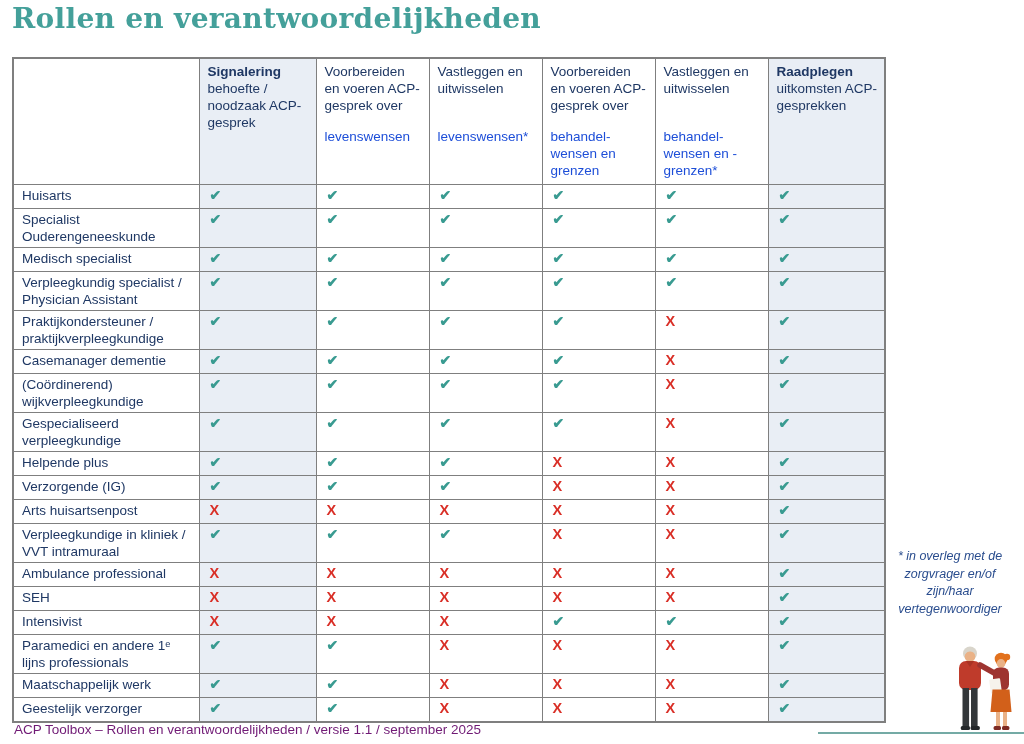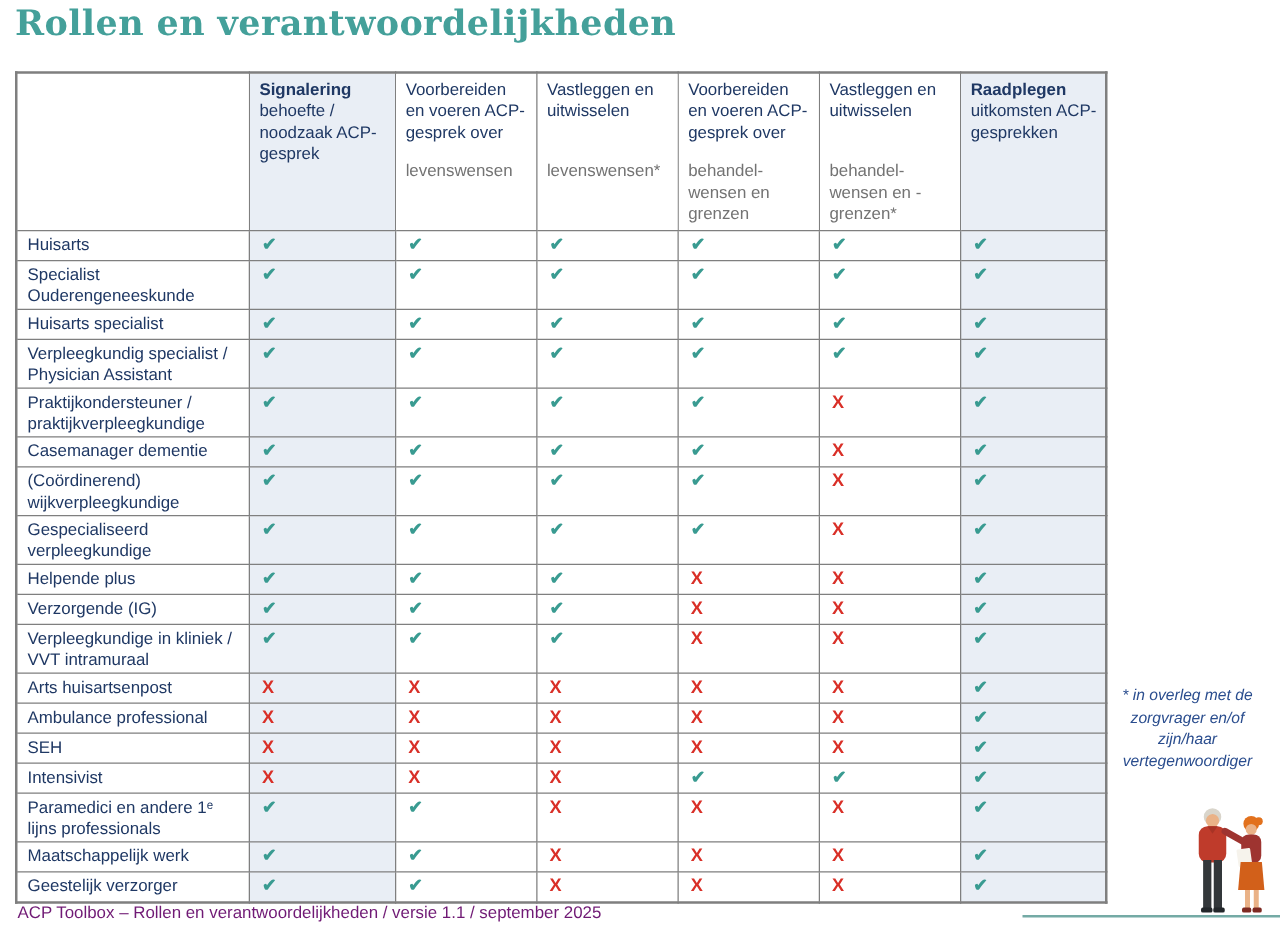--- a/index.html
+++ b/index.html
@@ -26,21 +26,21 @@
   thead th {
     height:117px; padding:4px 6px 4px 8px;
     font-size:13.5px; line-height:17px; font-weight:normal;
     position:relative; background:#ffffff;
   }
   thead th.corner { background:#ffffff; }
   thead th.hl, tbody td.hl { background:#e9eef5; }
   thead th b { font-weight:bold; }
   .accent {
     position:absolute; left:8px; right:4px; top:69px;
-    color:#737373; font-weight:normal;
+    color:#1d4ed8; font-weight:normal;
   }
   tbody td {
     padding:2px 6px 2px 8px; font-size:13.5px; line-height:17px;
     height:19px;
   }
   td.mark { font-size:14px; padding-left:10px; }
   td.mark .v { color:#399b91; font-weight:bold; }
   td.mark .x { color:#d92f27; font-weight:bold; font-size:14.5px; }
   .side-note {
     position:absolute; left:897px; top:548px; width:106px;
@@ -101,21 +101,21 @@
         <tr>
           <td>Specialist Ouderengeneeskunde</td>
           <td class="mark hl"><span class="v">✔</span></td>
           <td class="mark"><span class="v">✔</span></td>
           <td class="mark"><span class="v">✔</span></td>
           <td class="mark"><span class="v">✔</span></td>
           <td class="mark"><span class="v">✔</span></td>
           <td class="mark hl"><span class="v">✔</span></td>
         </tr>
         <tr>
-          <td>Huisarts specialist</td>
+          <td>Medisch specialist</td>
           <td class="mark hl"><span class="v">✔</span></td>
           <td class="mark"><span class="v">✔</span></td>
           <td class="mark"><span class="v">✔</span></td>
           <td class="mark"><span class="v">✔</span></td>
           <td class="mark"><span class="v">✔</span></td>
           <td class="mark hl"><span class="v">✔</span></td>
         </tr>
         <tr>
           <td>Verpleegkundig specialist / Physician Assistant</td>
           <td class="mark hl"><span class="v">✔</span></td>
@@ -173,33 +173,33 @@
         <tr>
           <td>Verzorgende (IG)</td>
           <td class="mark hl"><span class="v">✔</span></td>
           <td class="mark"><span class="v">✔</span></td>
           <td class="mark"><span class="v">✔</span></td>
           <td class="mark"><span class="x">X</span></td>
           <td class="mark"><span class="x">X</span></td>
           <td class="mark hl"><span class="v">✔</span></td>
         </tr>
         <tr>
+          <td>Arts huisartsenpost</td>
+          <td class="mark hl"><span class="x">X</span></td>
+          <td class="mark"><span class="x">X</span></td>
+          <td class="mark"><span class="x">X</span></td>
+          <td class="mark"><span class="x">X</span></td>
+          <td class="mark"><span class="x">X</span></td>
+          <td class="mark hl"><span class="v">✔</span></td>
+        </tr>
+        <tr>
           <td>Verpleegkundige in kliniek / VVT intramuraal</td>
           <td class="mark hl"><span class="v">✔</span></td>
           <td class="mark"><span class="v">✔</span></td>
           <td class="mark"><span class="v">✔</span></td>
-          <td class="mark"><span class="x">X</span></td>
-          <td class="mark"><span class="x">X</span></td>
-          <td class="mark hl"><span class="v">✔</span></td>
-        </tr>
-        <tr>
-          <td>Arts huisartsenpost</td>
-          <td class="mark hl"><span class="x">X</span></td>
-          <td class="mark"><span class="x">X</span></td>
-          <td class="mark"><span class="x">X</span></td>
           <td class="mark"><span class="x">X</span></td>
           <td class="mark"><span class="x">X</span></td>
           <td class="mark hl"><span class="v">✔</span></td>
         </tr>
         <tr>
           <td>Ambulance professional</td>
           <td class="mark hl"><span class="x">X</span></td>
           <td class="mark"><span class="x">X</span></td>
           <td class="mark"><span class="x">X</span></td>
           <td class="mark"><span class="x">X</span></td>

